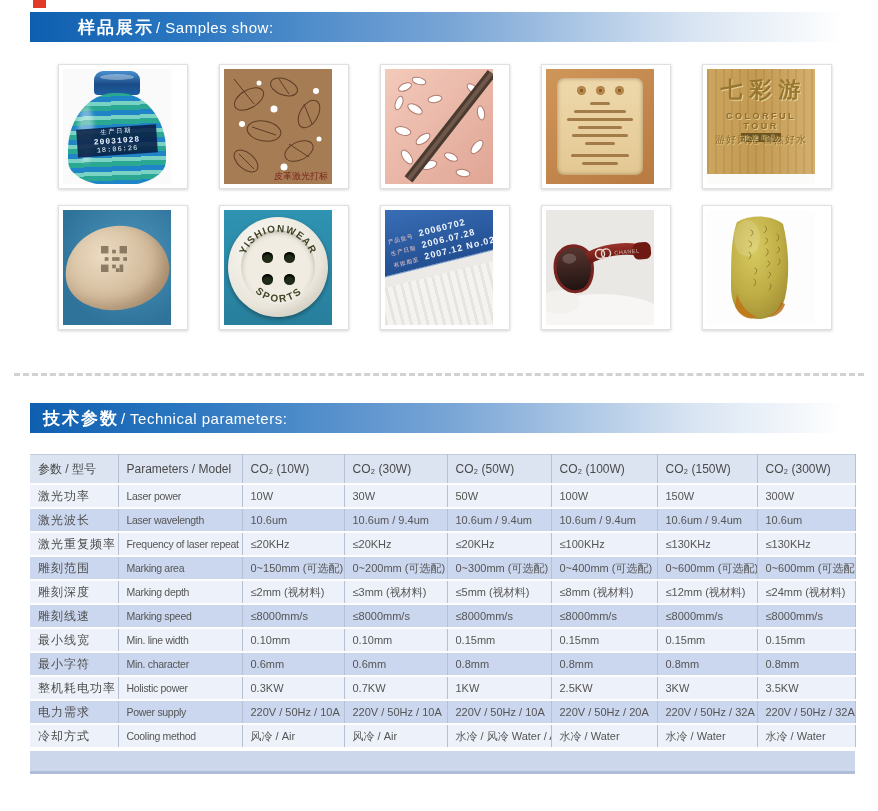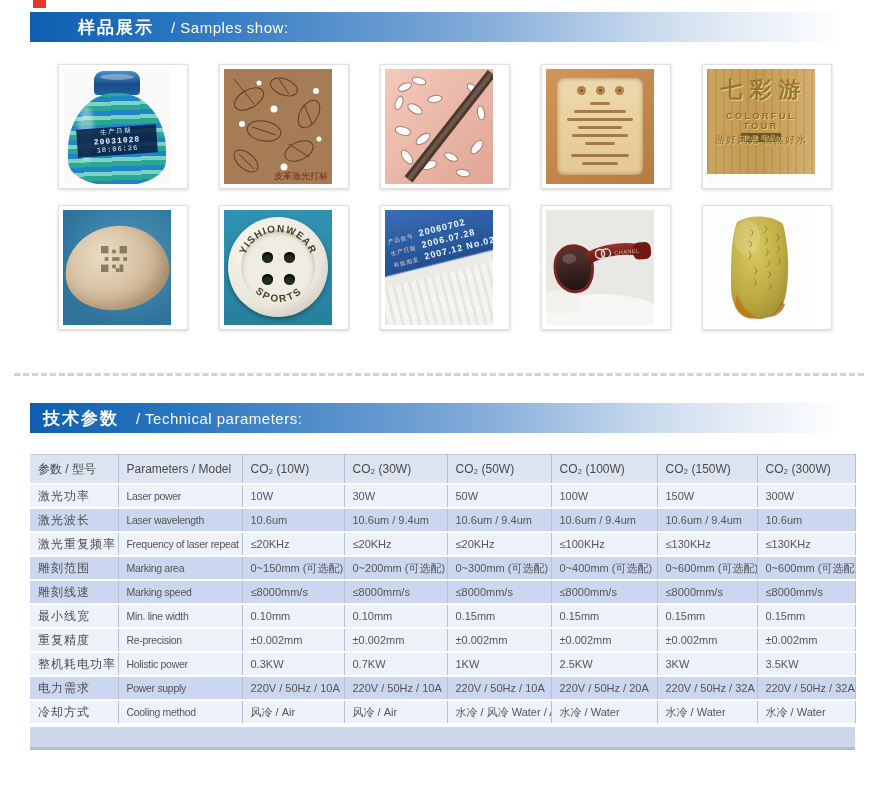--- a/index.html
+++ b/index.html
@@ -10,21 +10,21 @@
   
   .red-mark{position:absolute;left:33px;top:0;width:13px;height:8px;background:#e23a28;}
   .banner{
     margin-left:30px;width:848px;height:30px;display:flex;align-items:center;
     padding-left:13px;box-sizing:border-box;color:#fff;
     background:linear-gradient(90deg,#0e5fb0 0%,#2a76c0 18%,#7aa6d6 50%,#d8e4f2 78%,#ffffff 96%);
   }
   #banner1{margin-top:12px;padding-left:48px;}
   #banner2{margin-top:27px;}
   .banner .zh{font-size:17px;font-weight:bold;letter-spacing:2px;}
-  .banner .en{font-size:15px;margin-left:17px;letter-spacing:.5px;}
+  .banner .en{font-size:15px;margin-left:2px;letter-spacing:.5px;}
 
   
   .grid{margin:22px 0 0 58px;width:762px;display:grid;grid-template-columns:repeat(5,118px);column-gap:43px;row-gap:16px;}
   .tile{width:130px;height:125px;background:#fff;border:1px solid #e0e0e0;box-shadow:0 1px 3px rgba(0,0,0,.18);box-sizing:border-box;padding:4px;}
   .art{width:108px;height:115px;position:relative;overflow:hidden;background:#fafafa;}
   .art svg{position:absolute;left:0;top:0;width:100%;height:100%;}
 
   
   .bottle-cap{position:absolute;left:31px;top:2px;width:46px;height:24px;border-radius:9px 9px 4px 4px;
     background:linear-gradient(180deg,#4a8fd0 0%,#1a4c88 55%,#1d5ea0 100%);}
@@ -407,49 +407,59 @@
       <tr class="dark">
         <td>雕刻范围</td>
         <td>Marking area</td>
         <td>0~150mm (可选配)</td>
         <td>0~200mm (可选配)</td>
         <td>0~300mm (可选配)</td>
         <td>0~400mm (可选配)</td>
         <td>0~600mm (可选配)</td>
         <td>0~600mm (可选配)</td>
       </tr>
+      <tr>
+        <td>雕刻深度</td>
+        <td>Marking depth</td>
+        <td>≤2mm (视材料)</td>
+        <td>≤3mm (视材料)</td>
+        <td>≤5mm (视材料)</td>
+        <td>≤8mm (视材料)</td>
+        <td>≤12mm (视材料)</td>
+        <td>≤24mm (视材料)</td>
+      </tr>
       <tr class="dark">
         <td>雕刻线速</td>
         <td>Marking speed</td>
         <td>≤8000mm/s</td>
         <td>≤8000mm/s</td>
         <td>≤8000mm/s</td>
         <td>≤8000mm/s</td>
         <td>≤8000mm/s</td>
         <td>≤8000mm/s</td>
       </tr>
       <tr>
         <td>最小线宽</td>
         <td>Min. line width</td>
         <td>0.10mm</td>
         <td>0.10mm</td>
         <td>0.15mm</td>
         <td>0.15mm</td>
         <td>0.15mm</td>
         <td>0.15mm</td>
       </tr>
-      <tr>
-        <td>重复精度</td>
-        <td>Re-precision</td>
-        <td>±0.002mm</td>
-        <td>±0.002mm</td>
-        <td>±0.002mm</td>
-        <td>±0.002mm</td>
-        <td>±0.002mm</td>
-        <td>±0.002mm</td>
+      <tr class="dark">
+        <td>最小字符</td>
+        <td>Min. character</td>
+        <td>0.6mm</td>
+        <td>0.6mm</td>
+        <td>0.8mm</td>
+        <td>0.8mm</td>
+        <td>0.8mm</td>
+        <td>0.8mm</td>
       </tr>
       <tr>
         <td>整机耗电功率</td>
         <td>Holistic power</td>
         <td>0.3KW</td>
         <td>0.7KW</td>
         <td>1KW</td>
         <td>2.5KW</td>
         <td>3KW</td>
         <td>3.5KW</td>

